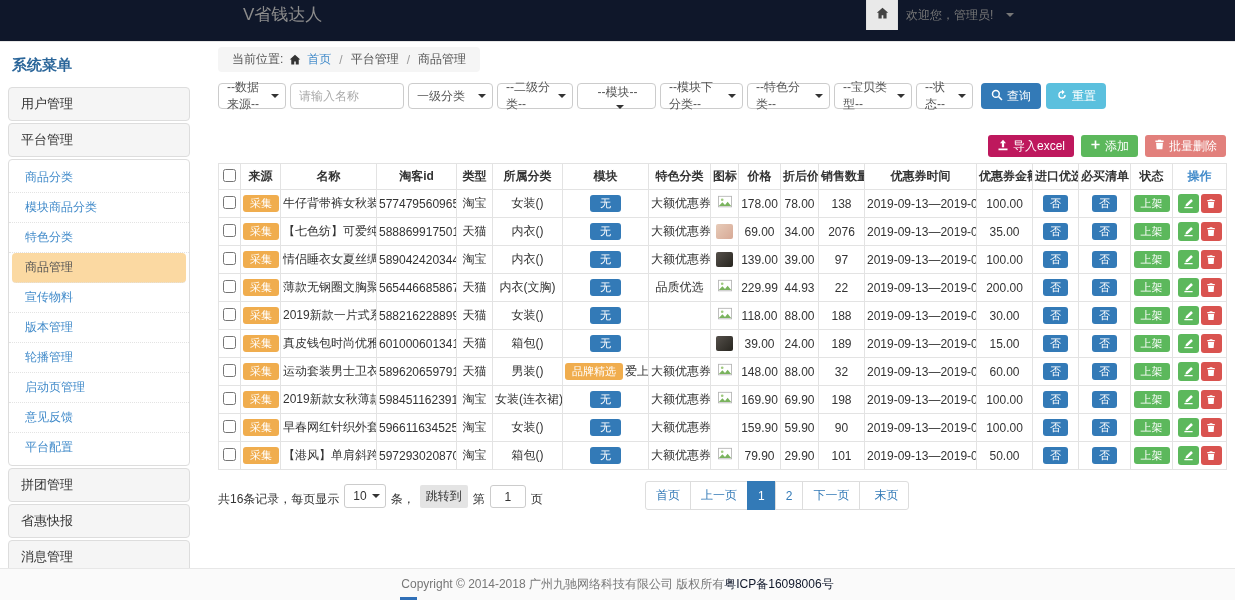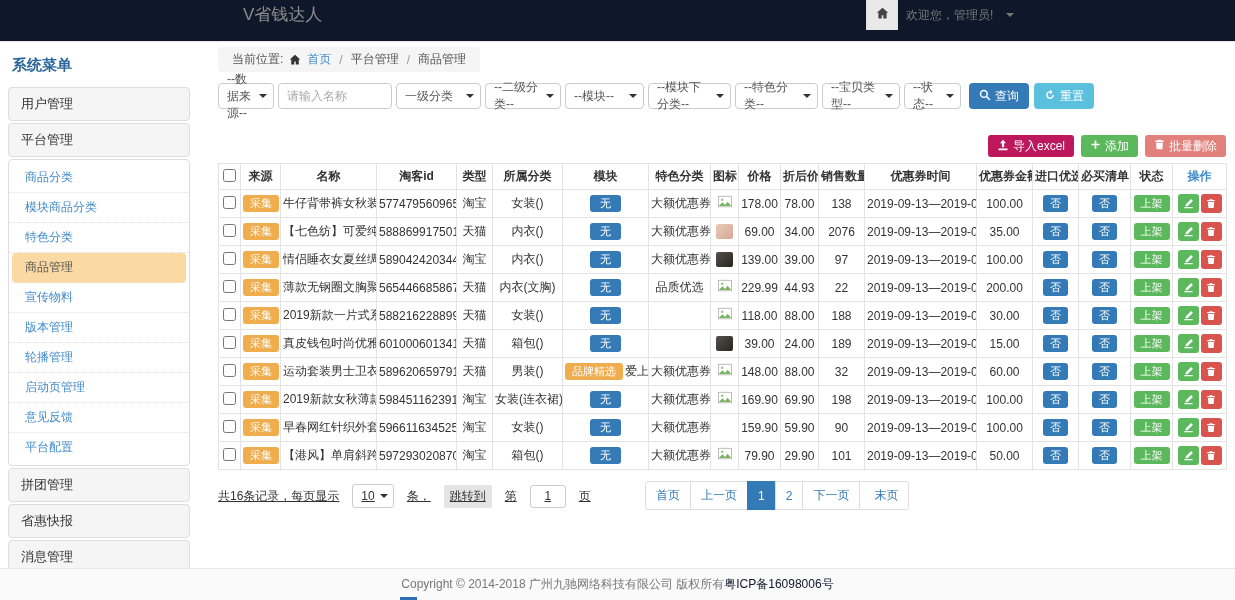--- a/index.html
+++ b/index.html
@@ -71,21 +71,21 @@
   .module-text { margin-left:2px; color:#333; }
   .op-btn { display:inline-flex; width:21px; height:19px; align-items:center; justify-content:center;
     border-radius:3px; color:#fff; cursor:pointer; vertical-align:middle; margin:0 1px; border:none; }
   .op-edit { background:#5cb85c; }
   .op-del { background:#d9534f; }
   .thumb { display:inline-block; width:17px; height:15px; border-radius:2px; vertical-align:middle; }
   .thumb.pink { background:linear-gradient(135deg,#e7cbb8,#d7a996); }
   .thumb.dark { background:linear-gradient(135deg,#55504b,#27251f); }
   
   .pagination-row { position:relative; margin-top:11px; height:30px; }
-  .page-summary { display:flex; align-items:center; gap:13px; color:#333; padding-top:3px;text-decoration:underline; }
+  .page-summary { display:flex; align-items:flex-end; gap:5px; color:#333; padding-top:3px; }
   .mini-select { border:1px solid #ccc; border-radius:3px; height:24px; background:#fff;
     display:inline-flex; align-items:center; padding:0 5px 0 8px; cursor:pointer; }
   .mini-select .sel-caret { width:0; height:0; border:4px solid transparent; border-top-color:#333; margin:4px 0 0 5px; }
   .jump-btn { background:#e4e4e4; border-radius:2px; padding:3px 6px; color:#333; cursor:pointer; }
   .page-input { width:36px; height:23px; border:1px solid #ccc; border-radius:3px; text-align:center; font-size:12px; color:#333; }
   .pager { position:absolute; left:427px; top:0; display:inline-flex; }
   .pager-btn { border:1px solid #ddd; background:#fff; color:#337ab7; padding:5px 10px;
     margin-left:-1px; font-size:12px; cursor:pointer; }
   .pager-btn:first-child { border-radius:3px 0 0 3px; margin-left:0; }
   .pager-btn:last-child { border-radius:0 3px 3px 0;padding-left:14px; }
@@ -149,34 +149,34 @@
     </span>
     <span class="link">首页</span>
     <span class="sep">/</span>
     <span>平台管理</span>
     <span class="sep">/</span>
     <span>商品管理</span>
   </div>
 
   <div class="filter-row" id="filter-row">
     <span id="filter-controls" style="display:inline-flex;align-items:center;">
-        <div class="sel" style="width: 56px;">
+        <div class="sel" style="width: 68px;">
           <span>--数据来源--</span>
           <span class="sel-caret"></span>
         </div>
         <input class="txt-input" placeholder="请输入名称" style="width: 114px;">
         <div class="sel" style="width: 85px;">
           <span>一级分类</span>
           <span class="sel-caret"></span>
         </div>
         <div class="sel" style="width: 76px;">
           <span>--二级分类--</span>
           <span class="sel-caret"></span>
         </div>
-        <div class="sel" style="width: 79px;">
+        <div class="sel" style="width: 79px; flex-direction: column;">
           <span>--模块--</span>
           <span class="sel-caret"></span>
         </div>
         <div class="sel" style="width: 83px;">
           <span>--模块下分类--</span>
           <span class="sel-caret"></span>
         </div>
         <div class="sel" style="width: 83px;">
           <span>--特色分类--</span>
           <span class="sel-caret"></span>

